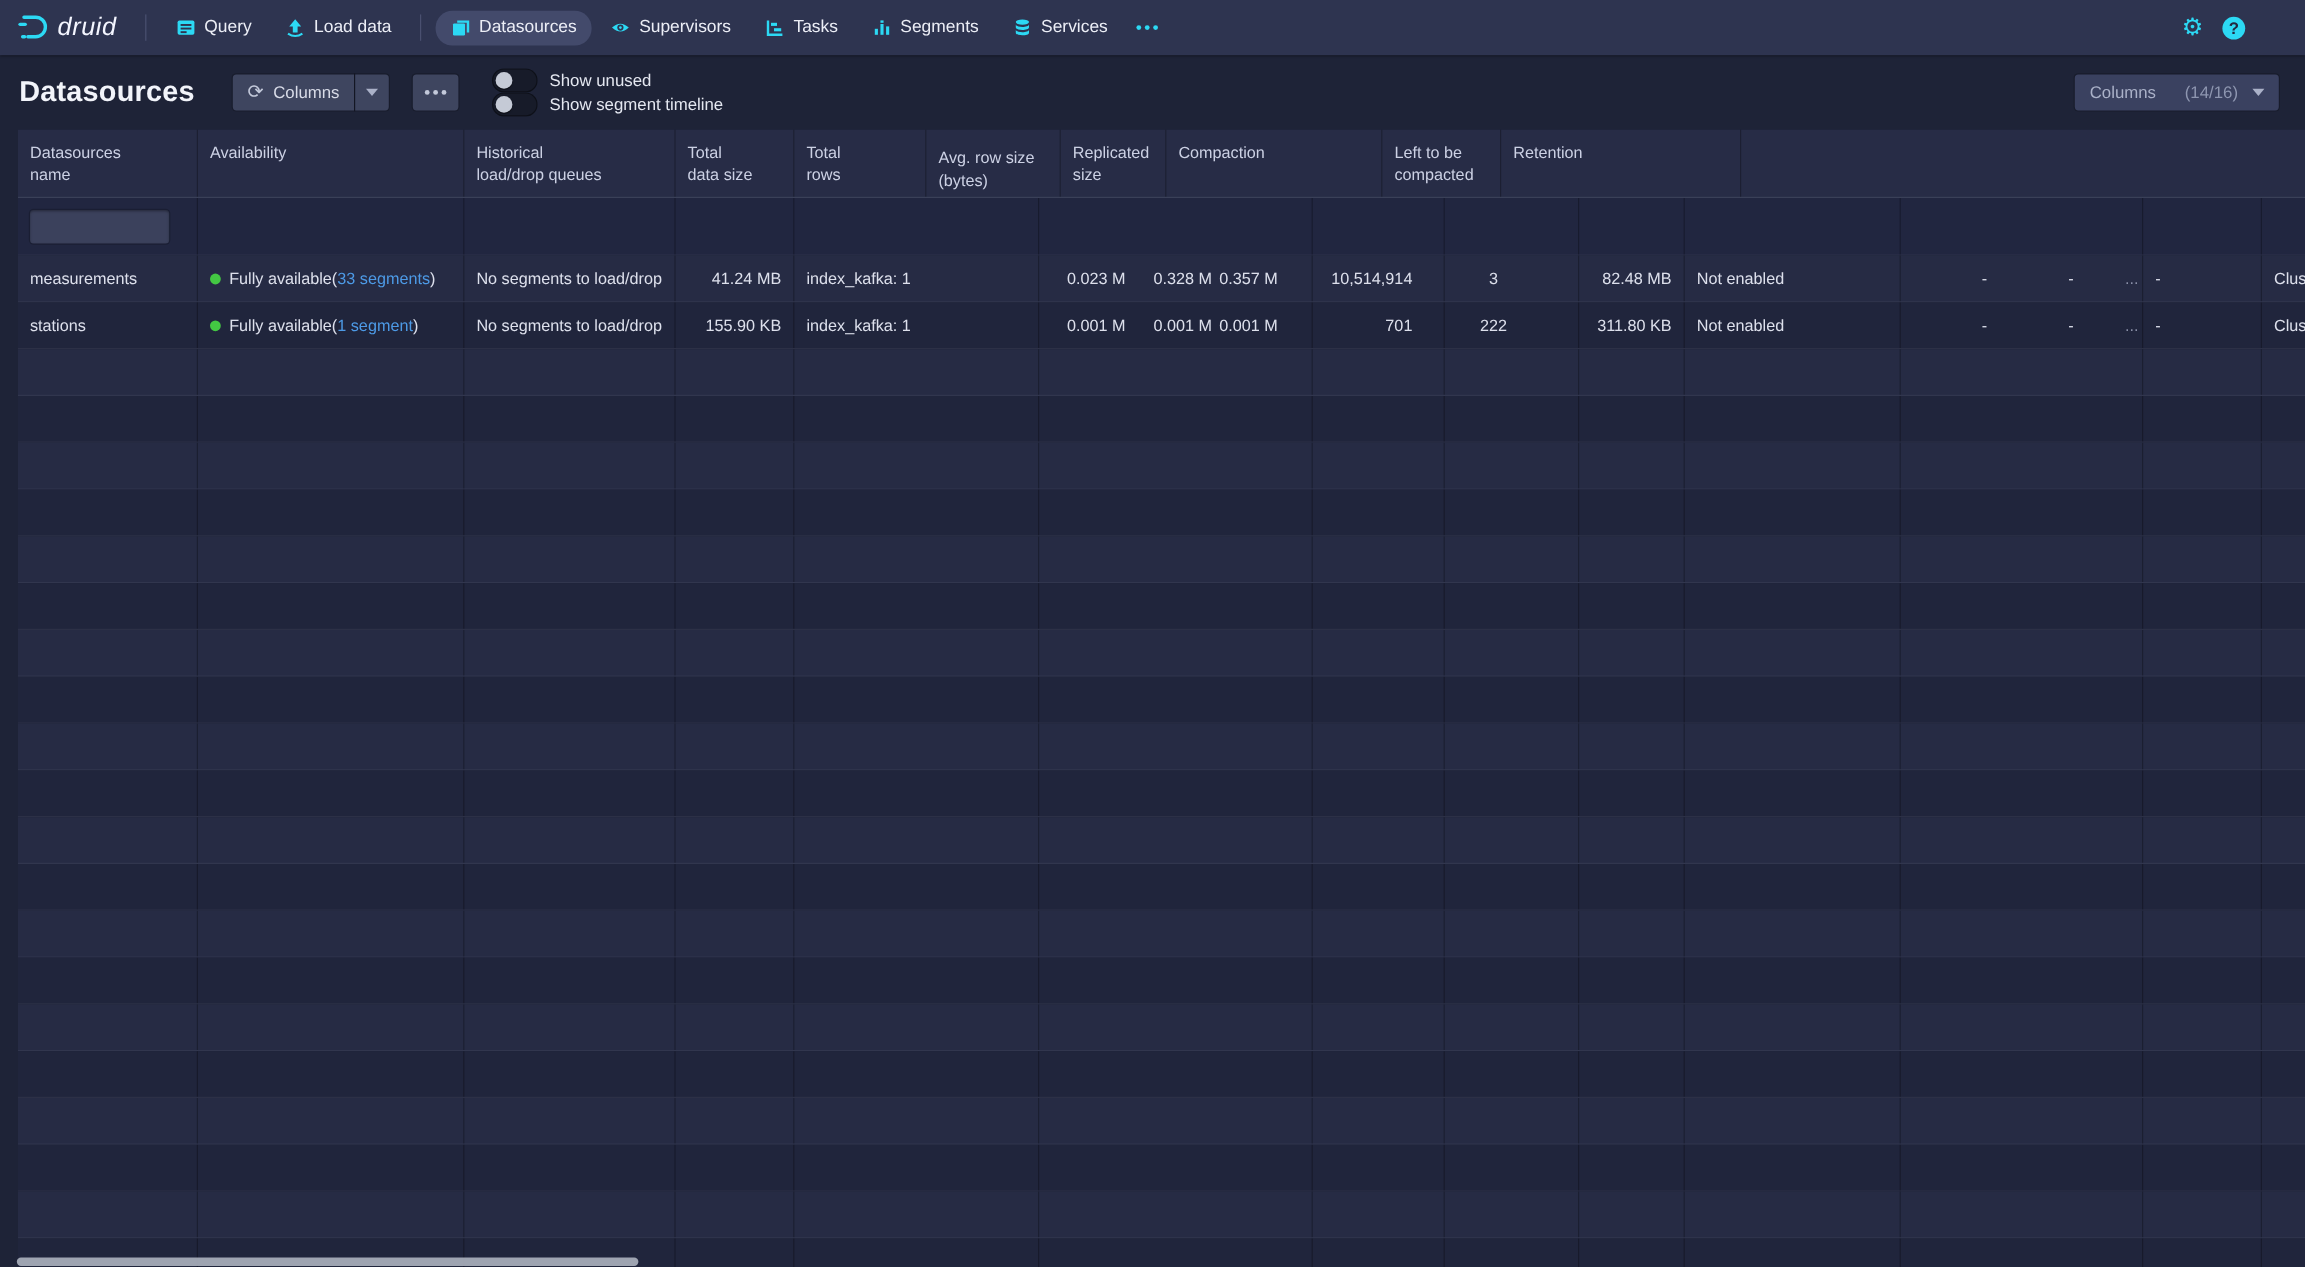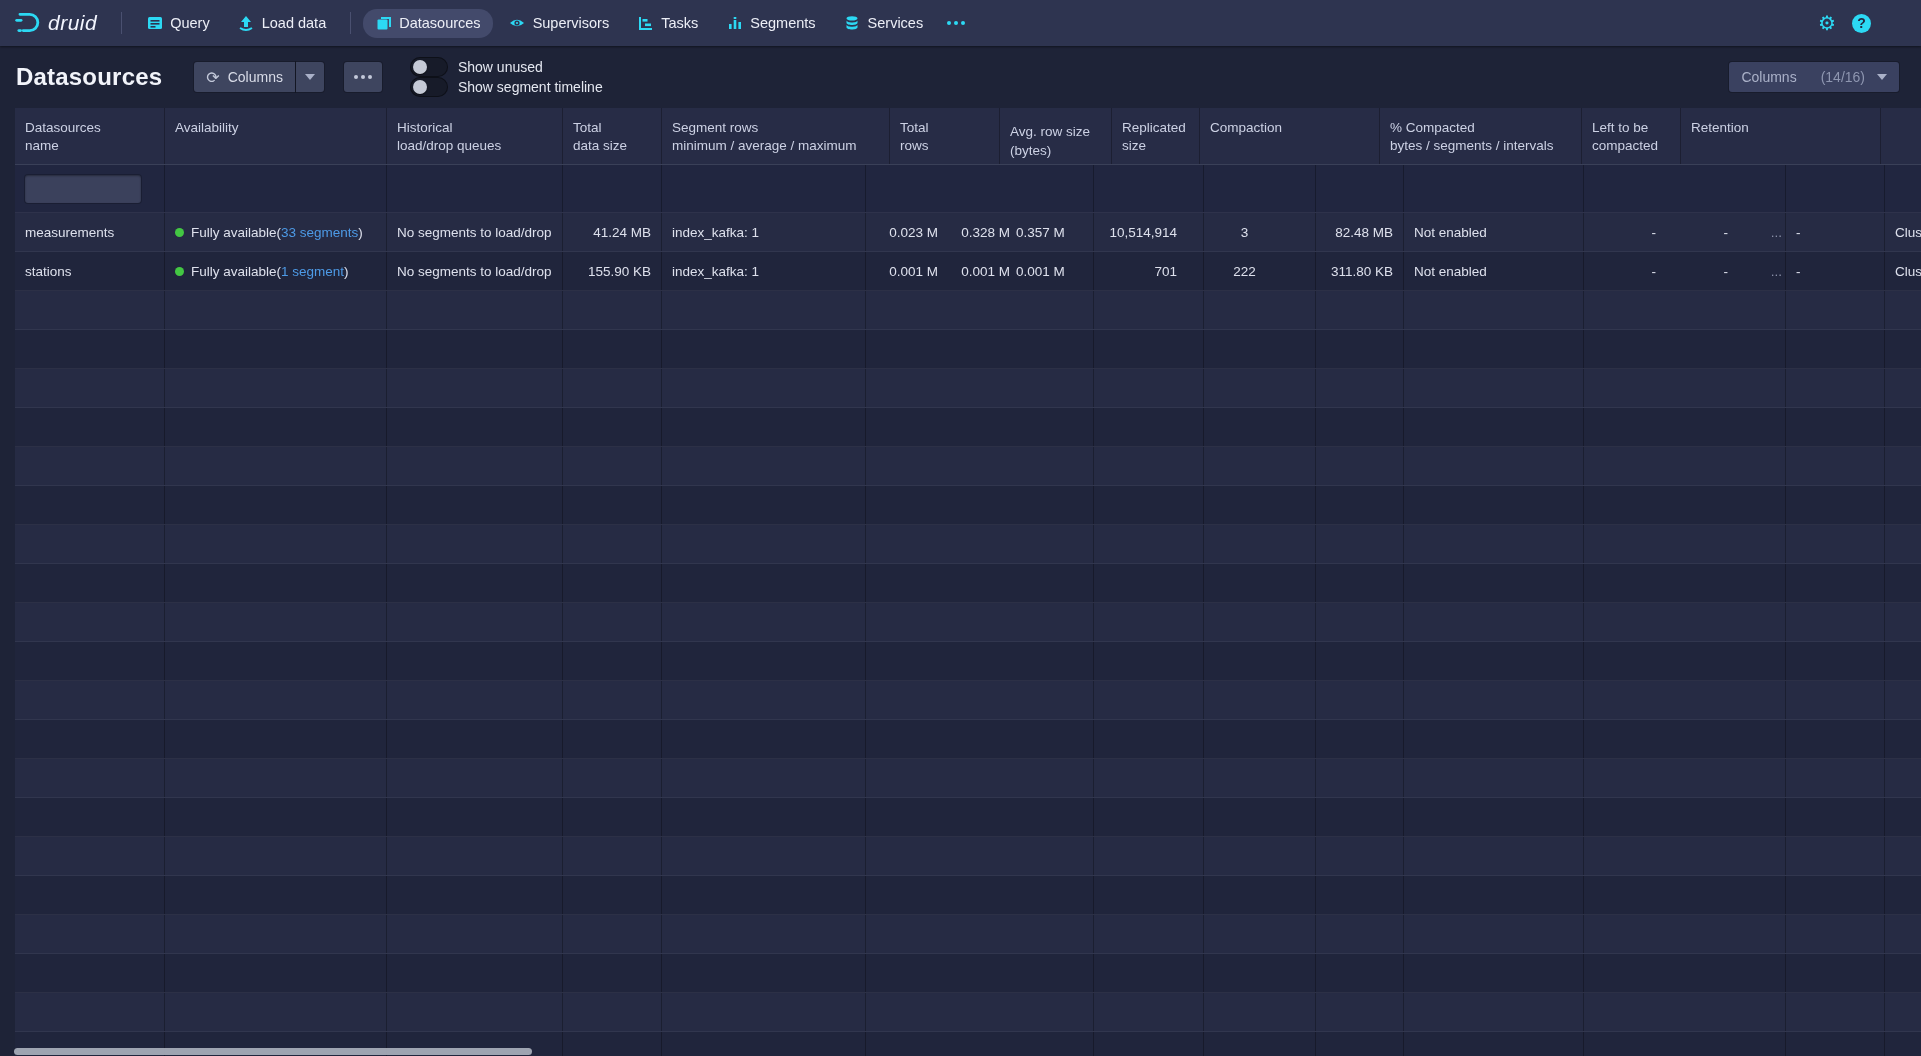--- a/index.html
+++ b/index.html
@@ -250,26 +250,20 @@
           <span>Historical</span>
           <span>load/drop queues</span>
         </span>
       </div>
       <div class="t-cell" style="width: 99px;">
         <span class="hdr-lines">
           <span>Total</span>
           <span>data size</span>
         </span>
       </div>
-      <div class="t-cell" style="width: 228px;">
-        <span class="hdr-lines">
-          <span>Segment rows</span>
-          <span>minimum / average / maximum</span>
-        </span>
-      </div>
       <div class="t-cell" style="width: 110px;">
         <span class="hdr-lines">
           <span>Total</span>
           <span>rows</span>
         </span>
       </div>
       <div class="t-cell" style="width: 112px; align-items: center;">
         <span class="hdr-lines">
           <span>Avg. row size</span>
           <span>(bytes)</span>
@@ -277,26 +271,20 @@
       </div>
       <div class="t-cell" style="width: 88px;">
         <span class="hdr-lines">
           <span>Replicated</span>
           <span>size</span>
         </span>
       </div>
       <div class="t-cell" style="width: 180px;">
         <span class="hdr-lines">
           <span>Compaction</span>
-        </span>
-      </div>
-      <div class="t-cell" style="width: 202px;">
-        <span class="hdr-lines">
-          <span>% Compacted</span>
-          <span>bytes / segments / intervals</span>
         </span>
       </div>
       <div class="t-cell" style="width: 99px;">
         <span class="hdr-lines">
           <span>Left to be</span>
           <span>compacted</span>
         </span>
       </div>
       <div class="t-cell" style="width: 200px;">
         <span class="hdr-lines">

